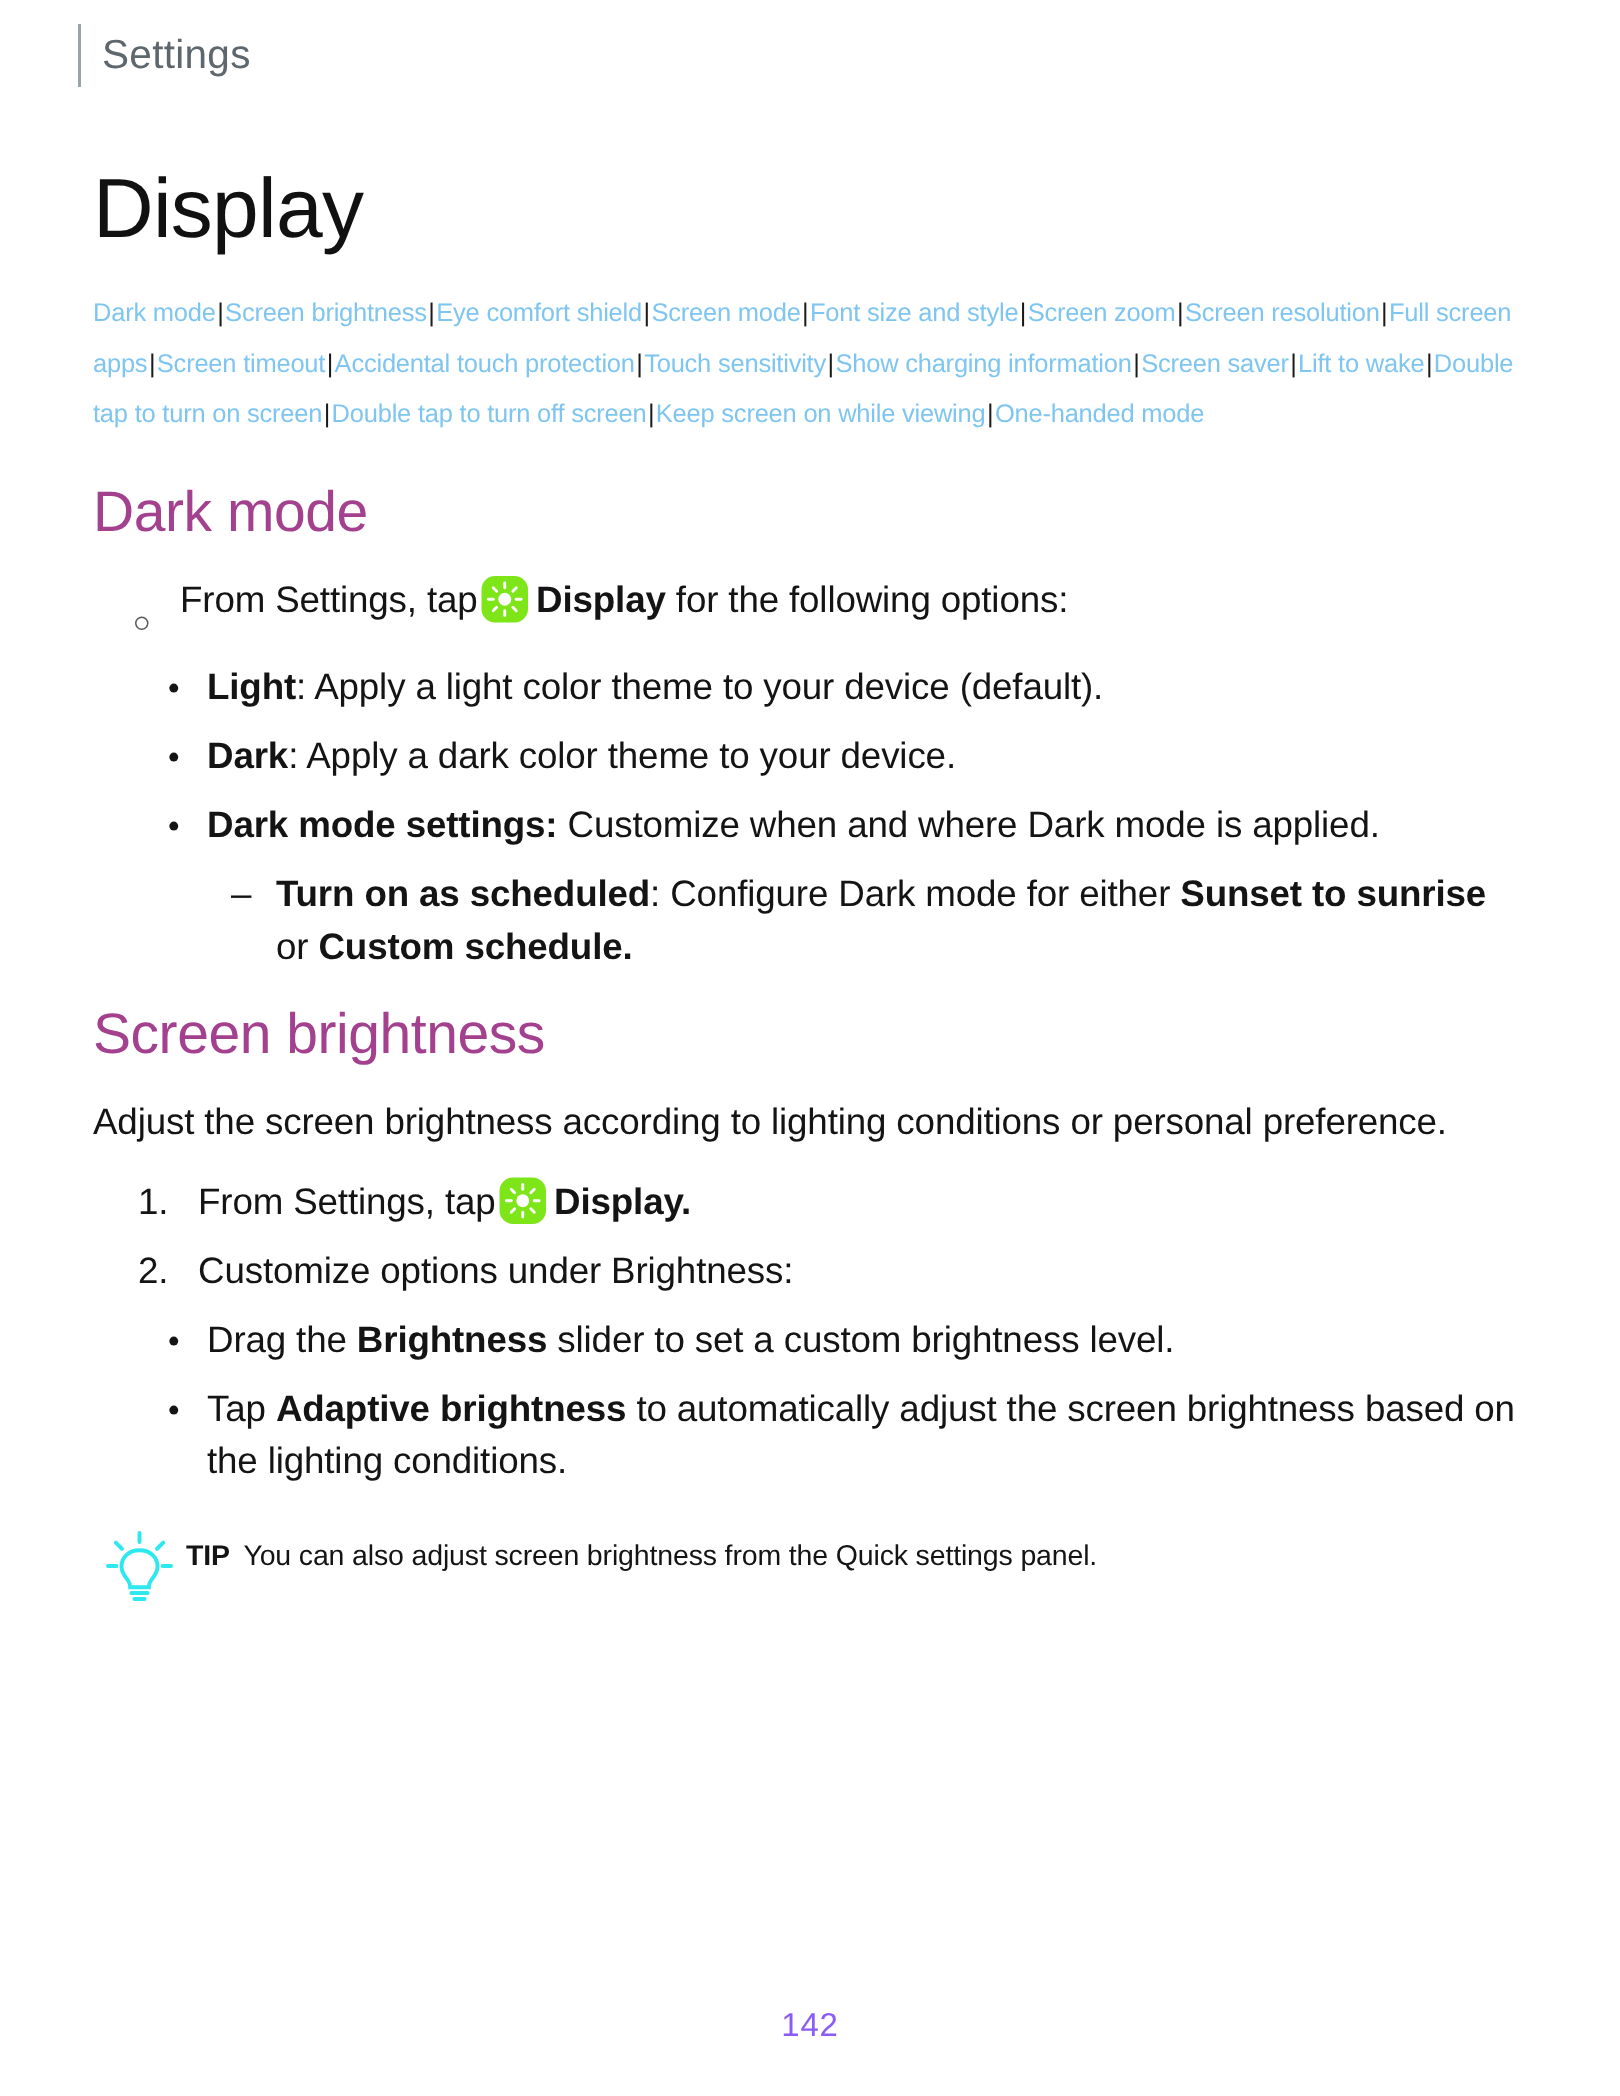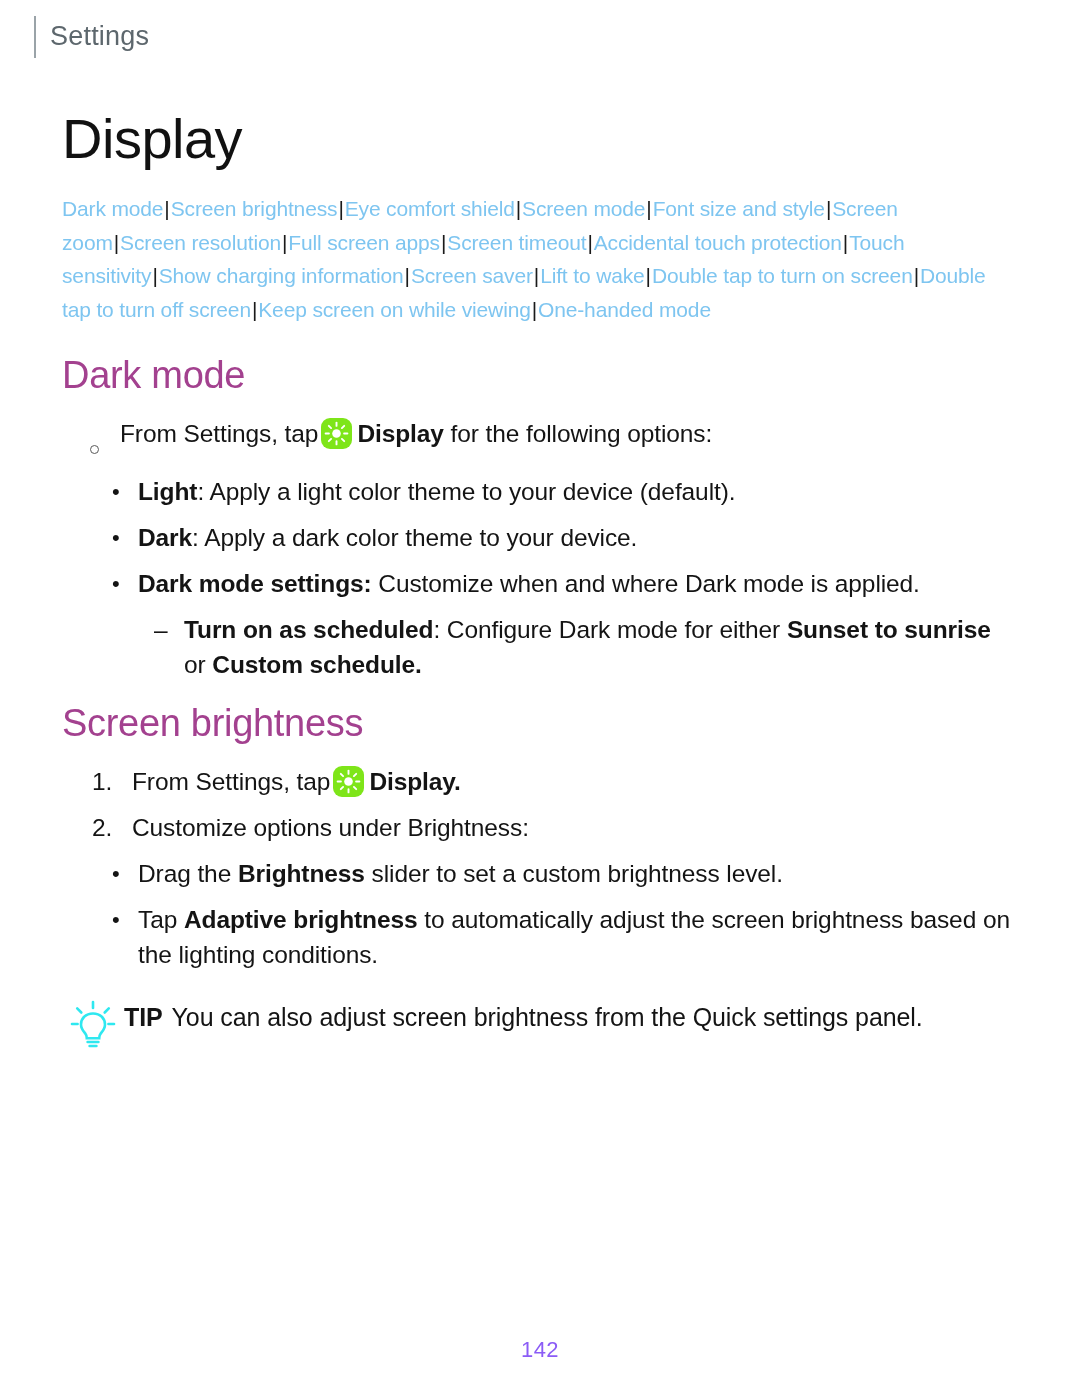--- a/index.html
+++ b/index.html
@@ -19,21 +19,21 @@
     position: relative;
     width: 1080px;
     height: 1397px;
     box-sizing: border-box;
     overflow: hidden;
   }
 
   
   .running-header {
     position: absolute;
-    left: 34px;
+    left: 52px;
     top: 16px;
     display: flex;
     align-items: stretch;
     height: 42px;
   }
   .header-rule {
     width: 2px;
     background: #9aa3a8;
     margin-right: 14px;
   }
@@ -64,21 +64,21 @@
 
   p.intro {
     font-size: 24.5px;
     line-height: 35px;
     margin: 0 0 22px 0;
     letter-spacing: -0.1px;
   }
 
   
   .linklist {
-    font-size: 21px;
+    font-size: 17px;
     line-height: 33.5px;
     color: #7ec5f0;
     letter-spacing: -0.15px;
     margin: 0 0 26px 0;
     max-width: 950px;
   }
   .linklist a {
     color: #7ec5f0;
     text-decoration: none;
   }
@@ -181,21 +181,21 @@
     align-items: flex-start;
     margin-top: 26px;
     margin-left: 8px;
   }
   .tip-icon {
     flex: 0 0 auto;
     width: 54px;
     padding-top: 2px;
   }
   .tip-body {
-    font-size: 25px;
+    font-size: 19px;
     line-height: 35px;
     letter-spacing: -0.1px;
     padding-top: 2px;
   }
   .tip-label {
     font-weight: bold;
     margin-right: 9px;
   }
 
   
@@ -264,20 +264,21 @@
       <span class="li-text"><b>Dark mode settings:</b><span> Customize when and where Dark mode is applied.</span></span>
     </div>
 
     <div class="li-row lvl2">
       <span class="marker">–</span>
       <span class="li-text"><b>Turn on as scheduled</b><span>:</span><span> Configure Dark mode for either </span><b>Sunset to sunrise</b><span> or </span><b>Custom schedule</b><b>.</b></span>
     </div>
 
     <h2 class="section-heading tight-top">Screen brightness</h2>
 
+    <p class="body">Adjust the screen brightness according to lighting conditions or personal preference.</p>
 
     <div class="li-row num">
       <span class="marker">1.</span>
       <span class="li-text"><span>From Settings, tap</span><span class="icon-inline"><svg width="31" height="31" viewBox="0 0 31 31">
               <circle cx="15.5" cy="15.5" r="4.3" fill="#ffffff"></circle>
               <g stroke="#ffffff" stroke-width="1.9" stroke-linecap="round">
                 <line x1="15.5" y1="4.6" x2="15.5" y2="7.9"></line>
                 <line x1="15.5" y1="23.1" x2="15.5" y2="26.4"></line>
                 <line x1="4.6" y1="15.5" x2="7.9" y2="15.5"></line>
                 <line x1="23.1" y1="15.5" x2="26.4" y2="15.5"></line>

